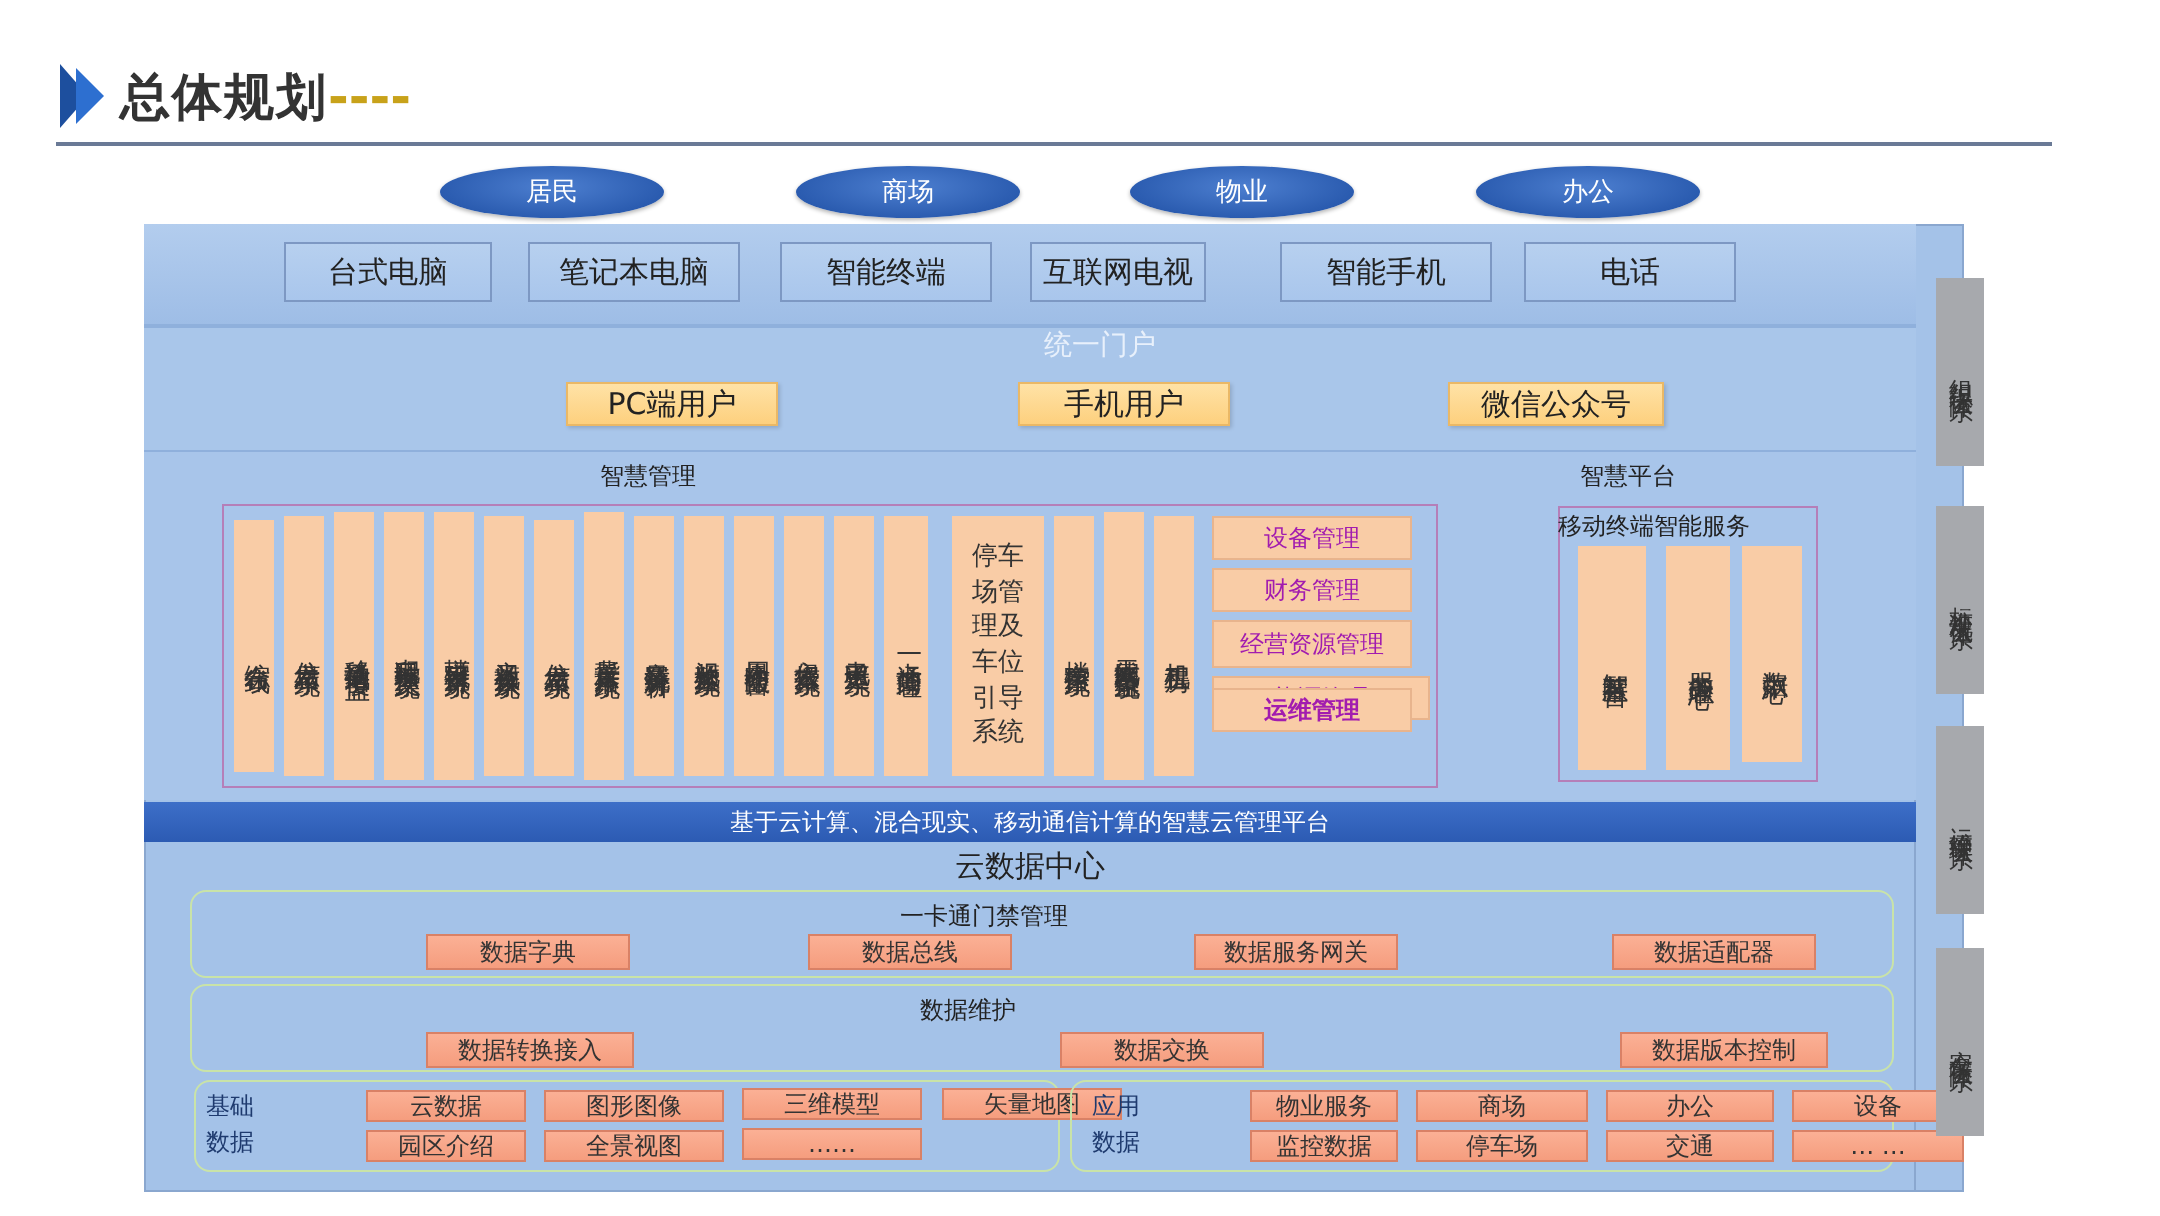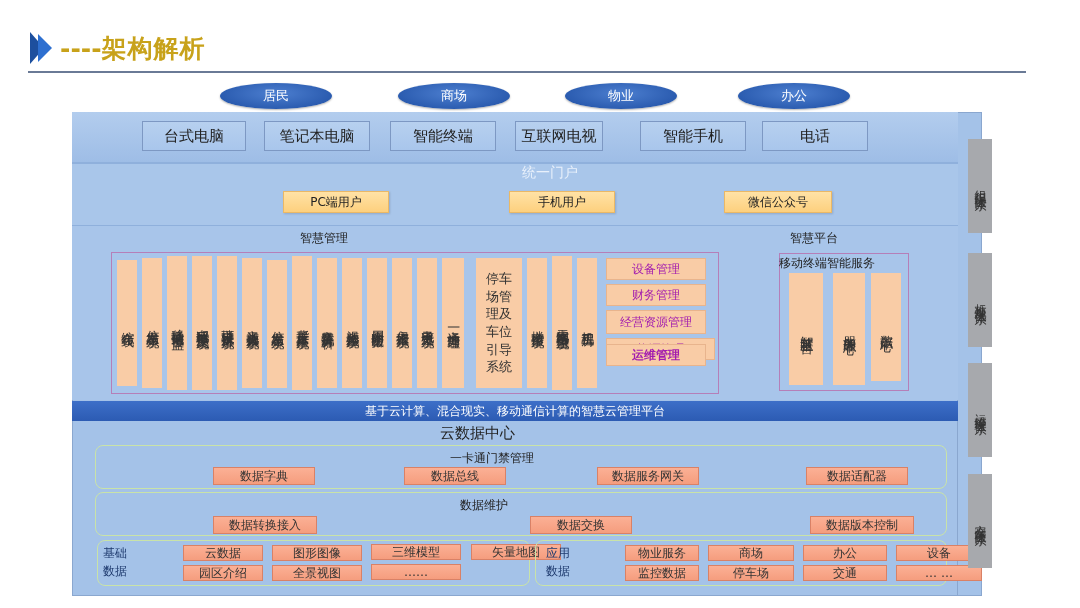--- a/index.html
+++ b/index.html
@@ -15,21 +15,21 @@
   .ellipse { height: 26px; border-radius: 50%; background: radial-gradient(ellipse at 50% 40%, #4d7fd0 0%, #2b5cb0 70%, #234e9c 100%); color: #fff; font-size: 13px; display: flex; align-items: center; justify-content: center; box-shadow: 0 1px 2px rgba(0,0,0,0.3); }
 
   .main-frame { left: 72px; top: 112px; width: 886px; height: 484px; background: #a4c2e8; border: 1px solid #8aa7cf; }
   .side-col { left: 958px; top: 112px; width: 24px; height: 484px; background: #a4c2e8; border: 1px solid #8aa7cf; border-left: none; }
 
   .device-band { left: 72px; top: 112px; width: 886px; height: 52px; background: linear-gradient(#b3cdee, #9ebde6); border-bottom: 2px solid #8fb0dc; }
   .device-box { top: 121px; height: 30px; border: 1px solid #7d98c3; background: linear-gradient(#b7d0ef, #a9c6ec); font-size: 15px; display: flex; align-items: center; justify-content: center; color: #222; }
 
   .portal-band { left: 72px; top: 164px; width: 886px; height: 62px; background: #a9c6ea; border-bottom: 1px solid #8fb0dc; }
   .portal-title { left: 500px; top: 164px; width: 100px; text-align: center; color: #e8f0fb; font-size: 14px; }
-  .yellow-btn { top: 191px; height: 22px; background: linear-gradient(#ffe2a6, #fdd07e); border: 1px solid #eab866; font-size: 12px; display: flex; align-items: center; justify-content: center; box-shadow: 1px 1px 2px rgba(0,0,0,0.15); }
+  .yellow-btn { top: 191px; height: 22px; background: linear-gradient(#ffe2a6, #fdd07e); border: 1px solid #eab866; font-size: 15px; display: flex; align-items: center; justify-content: center; box-shadow: 1px 1px 2px rgba(0,0,0,0.15); }
 
   .mgmt-band { left: 72px; top: 226px; width: 886px; height: 174px; background: #a8c5ea; }
   .sec-label { font-size: 12px; color: #222; text-align: left; }
   .purple-frame { border: 1.5px solid #b57fb8; }
   .vbox { background: #f9cca6; font-size: 13px; color: #333; display: flex; align-items: center; justify-content: center; writing-mode: vertical-rl; text-orientation: upright; letter-spacing: 1px; line-height: 1.1; }
   .vbox2 { background: #f9cca6; font-size: 13px; color: #333; display: flex; align-items: center; justify-content: center; text-align: center; line-height: 1.35; }
   .hbox { background: #f9cca6; font-size: 12px; color: #a21caf; display: flex; align-items: center; justify-content: center; border: 1px solid #e8b48d; }
 
   .cloud-bar { left: 72px; top: 401px; width: 886px; height: 20px; background: linear-gradient(#3d6fc8, #2c5bb3); color: #fff; font-size: 12px; display: flex; align-items: center; justify-content: center; }
 
@@ -41,22 +41,22 @@
 </head>
 <body>
 
 <div class="abs title-wrap">
   <div class="title-arrow">
     <svg width="26" height="36" viewBox="0 0 26 36">
       <polygon points="0,2 14,18 0,34" fill="#1d4f9e"></polygon>
       <polygon points="8,4 22,18 8,32" fill="#2d6fd0"></polygon>
     </svg>
   </div>
+  <span class="title-main">总体规划</span>
   <span class="title-dash">----</span>
-  <span class="title-sub">架构解析</span>
 </div>
 <div class="abs title-rule"></div>
 
 <div class="abs ellipse" style="left:220px;top:83px;width:112px;">居民</div>
 <div class="abs ellipse" style="left:398px;top:83px;width:112px;">商场</div>
 <div class="abs ellipse" style="left:565px;top:83px;width:112px;">物业</div>
 <div class="abs ellipse" style="left:738px;top:83px;width:112px;">办公</div>
 
 <div class="abs main-frame"></div>
 <div class="abs side-col"></div>
@@ -107,21 +107,21 @@
 
 <div class="abs sec-label" style="left:790px;top:230px;width:100px;">智慧平台</div>
 <div class="abs purple-frame" style="left:779px;top:253px;width:130px;height:138px;"></div>
 <div class="abs sec-label" style="left:779px;top:255px;width:130px;">移动终端智能服务</div>
 <div class="abs vbox" style="left:789px;top:273px;width:34px;height:112px;">智慧社区平台</div>
 <div class="abs vbox" style="left:833px;top:273px;width:32px;height:112px;">服务管理中心</div>
 <div class="abs vbox" style="left:871px;top:273px;width:30px;height:108px;">数据中心</div>
 
 <div class="abs cloud-bar">基于云计算、混合现实、移动通信计算的智慧云管理平台</div>
 
-<div class="abs" style="left:440px;top:424px;width:150px;text-align:left;font-size:15px;color:#222;">云数据中心</div>
+<div class="abs" style="left:440px;top:424px;width:150px;text-align:center;font-size:15px;color:#222;">云数据中心</div>
 
 <div class="abs green-frame" style="left:95px;top:445px;width:852px;height:44px;"></div>
 <div class="abs sec-label" style="left:450px;top:450px;width:130px;">一卡通门禁管理</div>
 <div class="abs salmon" style="left:169px;top:467px;width:102px;height:18px;">数据字典</div>
 <div class="abs salmon" style="left:360px;top:467px;width:102px;height:18px;">数据总线</div>
 <div class="abs salmon" style="left:553px;top:467px;width:102px;height:18px;">数据服务网关</div>
 <div class="abs salmon" style="left:762px;top:467px;width:102px;height:18px;">数据适配器</div>
 
 <div class="abs green-frame" style="left:95px;top:492px;width:852px;height:44px;"></div>
 <div class="abs sec-label" style="left:460px;top:497px;width:110px;">数据维护</div>

